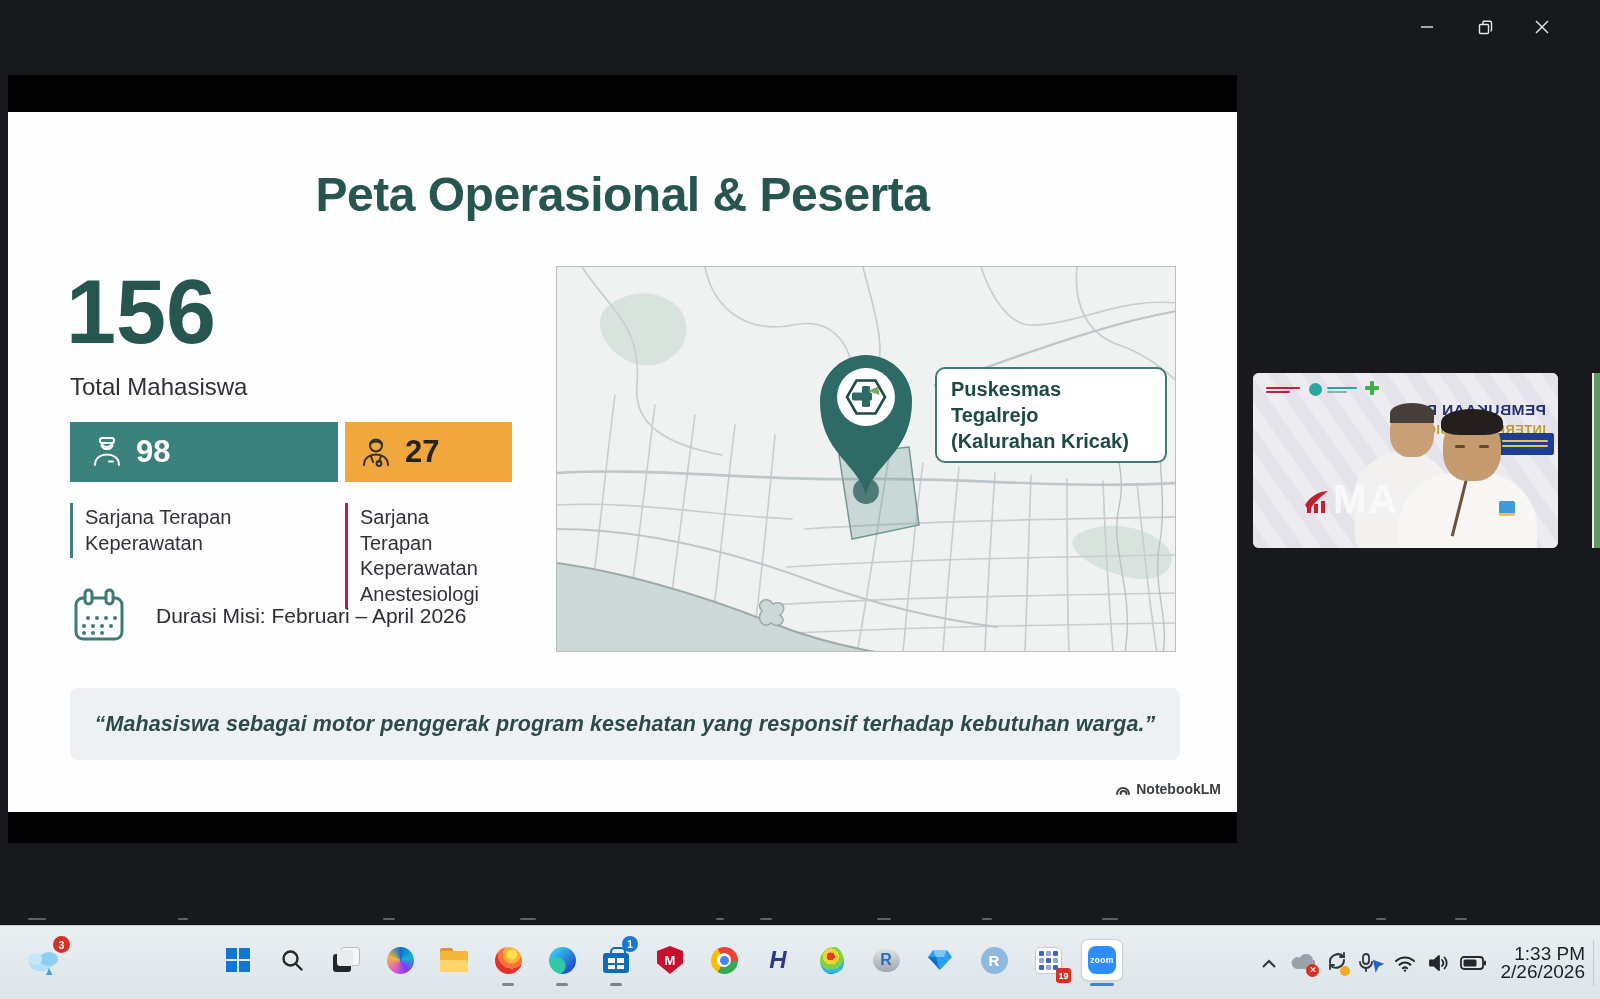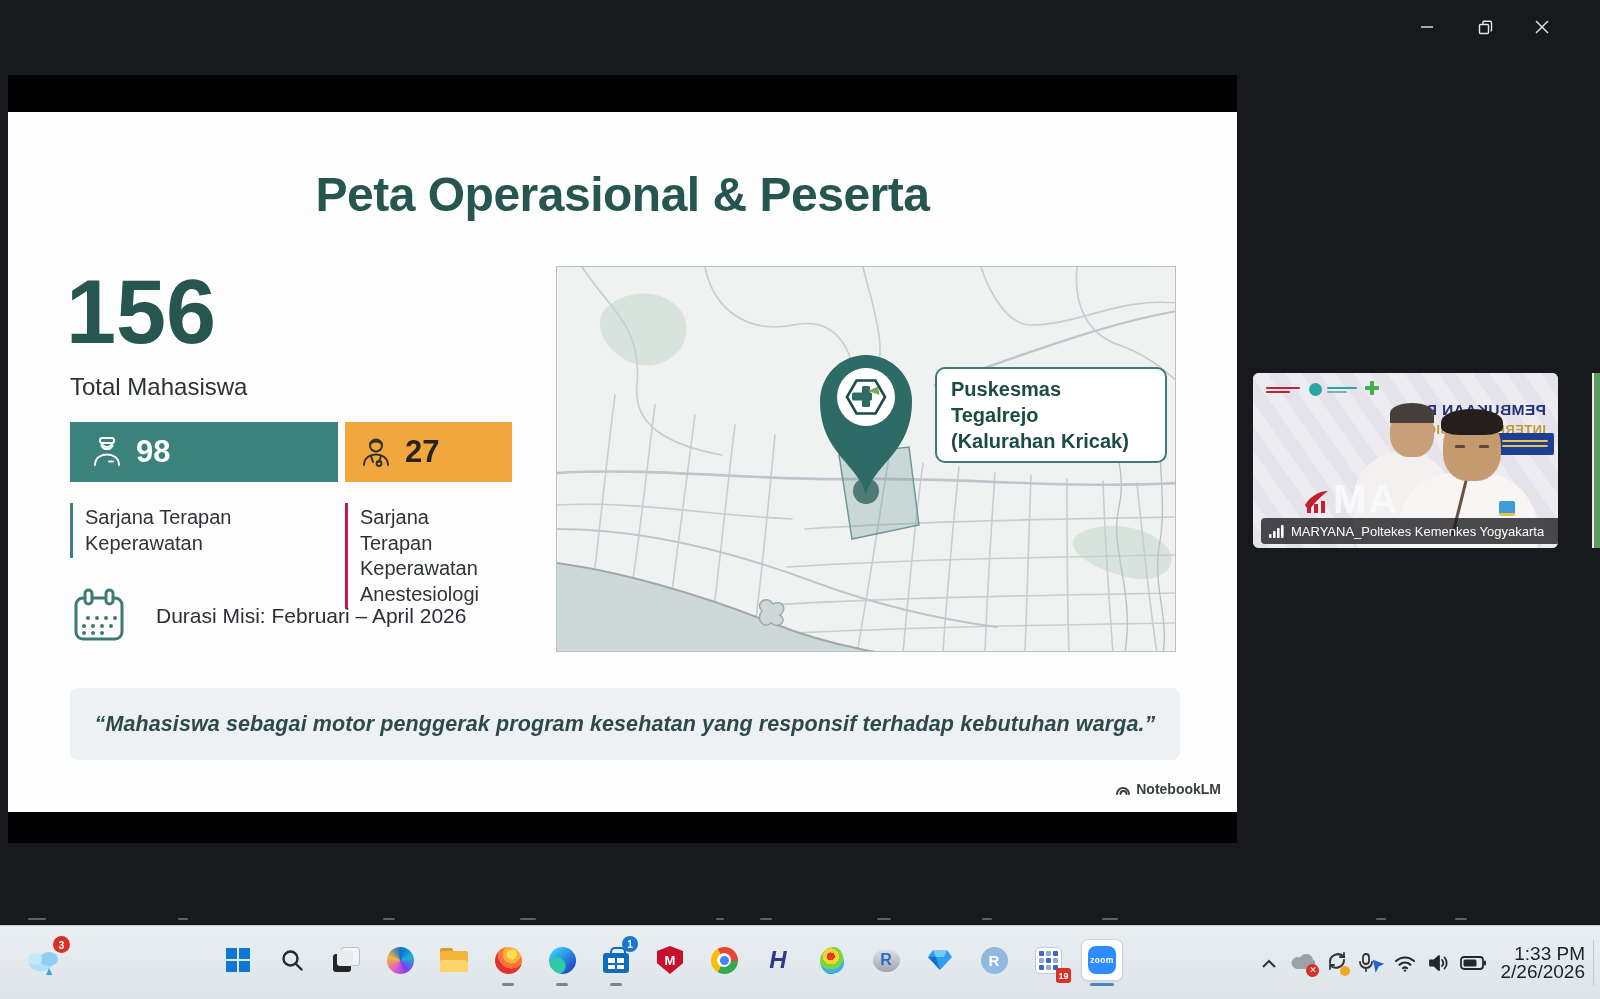--- a/index.html
+++ b/index.html
@@ -295,29 +295,20 @@
     <div class="abs" style="left:246px;top:128px;width:16px;height:12px;background:#3f9bd8;border-radius:2px;border-bottom:3px solid #e8c34d;"></div>
 
     <svg class="abs" style="left:50px;top:116px;" width="26" height="26" viewBox="0 0 26 26">
       <path d="M2,16 C8,6 18,2 25,2 C18,8 12,12 6,22 Z" fill="#c41f2e"></path>
       <rect x="4" y="18" width="4" height="6" fill="#c41f2e"></rect>
         <rect x="11" y="15" width="4" height="9" fill="#c41f2e"></rect>
         <rect x="18" y="12" width="4" height="12" fill="#c41f2e"></rect>
     </svg>
     <div id="vt-watermark-letters" class="abs">MA</div>
 
-    <div id="vt-name-bar" class="abs">
-      <svg width="15" height="14" viewBox="0 0 15 14" fill="#ffffff">
-        <rect x="0" y="10" width="2.6" height="4" rx="0.8"></rect>
-          <rect x="4" y="7" width="2.6" height="7" rx="0.8"></rect>
-        <rect x="8" y="4" width="2.6" height="10" rx="0.8"></rect>
-          <rect x="12" y="1" width="2.6" height="13" rx="0.8"></rect>
-      </svg>
-      <span id="vt-name">MARYANA_Poltekes Kemenkes Yogyakarta</span>
-    </div>
   </div>
   <div id="tile-sliver" class="abs"></div>
 
   <div class="residue">
     <span style="left:28px;width:18px;"></span>
       <span style="left:178px;width:10px;"></span>
     <span style="left:383px;width:12px;"></span>
       <span style="left:520px;width:16px;"></span>
     <span style="left:716px;width:8px;"></span>
       <span style="left:760px;width:12px;"></span>

